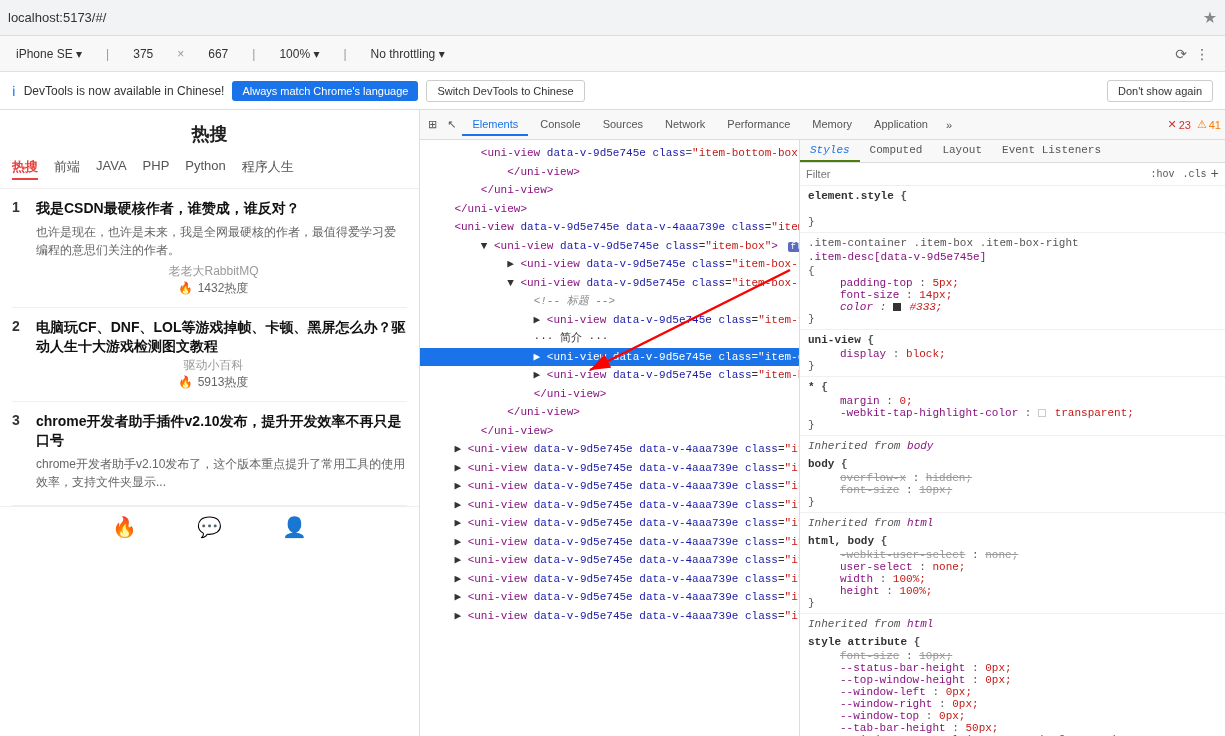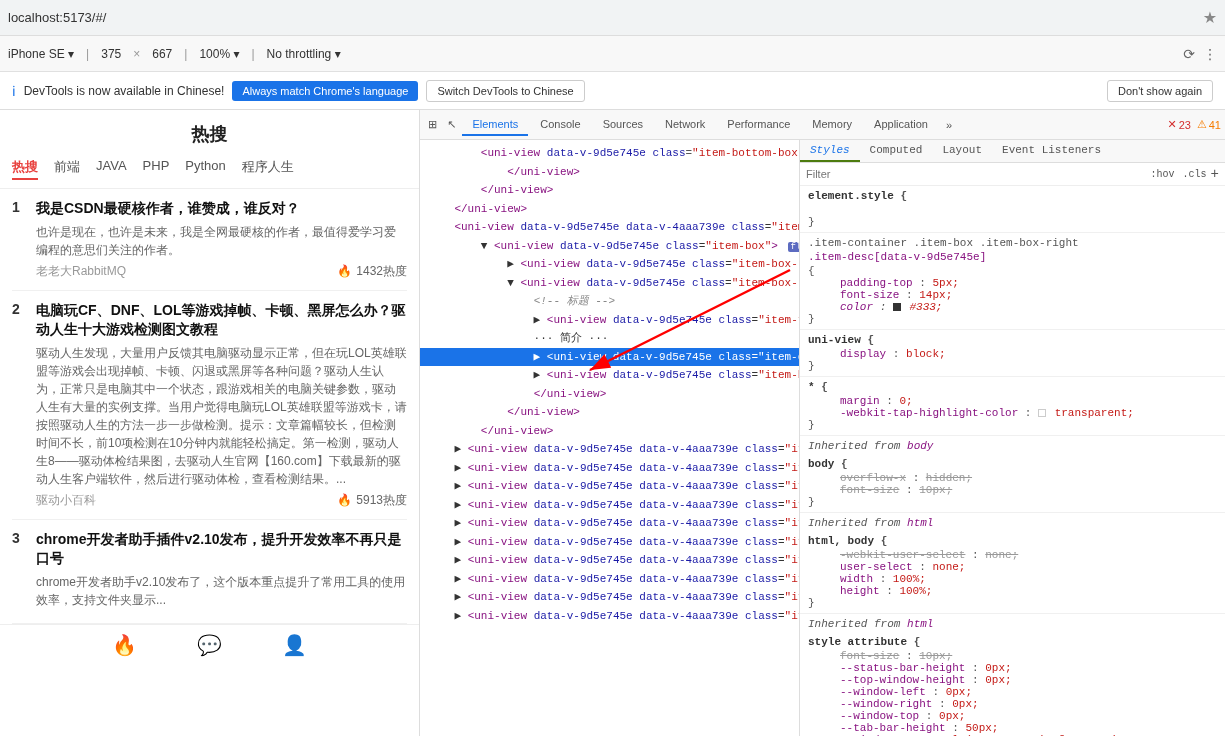--- a/index.html
+++ b/index.html
@@ -24,22 +24,22 @@
       color: #888;
     }
 
     
     .dims-bar {
       height: 36px;
       background: #f8f8f8;
       border-bottom: 1px solid #e0e0e0;
       display: flex;
       align-items: center;
-      padding: 0 8px;
-      gap: 12px;
+      padding: 0 16px;
+      gap: 24px;
       font-size: 12px;
       color: #333;
     }
     .dims-separator { color: #999; }
     .dims-bar-icons { margin-left: auto; display: flex; gap: 8px; align-items: center; }
     .dims-icon { color: #666; font-size: 14px; cursor: pointer; }
 
     
     .notif-bar {
       height: 38px;
@@ -124,21 +124,21 @@
       border-bottom: 2px solid #e8413e;
       font-weight: bold;
     }
 
     .news-list { padding: 0 12px; }
     .news-item { padding: 10px 0; border-bottom: 1px solid #f0f0f0; }
     .news-item-header { display: flex; align-items: flex-start; gap: 8px; }
     .news-num { font-size: 14px; font-weight: bold; color: #333; min-width: 16px; }
     .news-title { font-size: 14px; font-weight: bold; color: #111; line-height: 1.4; }
     .news-desc { font-size: 12px; color: #666; line-height: 1.5; margin: 4px 0 4px 24px; }
-    .news-footer { display: flex; align-items: center; justify-content: space-between; margin-left: 24px; }
+    .news-footer { display: flex; align-items: center; justify-content: space-between; margin-left: 8px; flex-direction: column; }
     .news-author { font-size: 12px; color: #999; }
     .news-heat { display: flex; align-items: center; gap: 4px; font-size: 12px; color: #666; }
     .fire-icon { color: #e8413e; }
 
     
     .right-panel {
       flex: 1;
       display: flex;
       flex-direction: column;
       background: #fff;
@@ -333,21 +333,20 @@
             <span>1432热度</span>
           </span>
         </div>
       </div>
 
       <div class="news-item">
         <div class="news-item-header">
           <span class="news-num">2</span>
           <span class="news-title">电脑玩CF、DNF、LOL等游戏掉帧、卡顿、黑屏怎么办？驱动人生十大游戏检测图文教程</span>
         </div>
-        <div class="news-desc">驱动人生发现，大量用户反馈其电脑驱动显示正常，但在玩LOL英雄联盟等游戏会出现掉帧、卡顿、闪退或黑屏等各种问题？驱动人生认为，正常只是电脑其中一个状态，跟游戏相关的电脑关键参数，驱动人生有大量的实例支撑。当用户觉得电脑玩LOL英雄联盟等游戏卡，请按照驱动人生的方法一步一步做检测。提示：文章篇幅较长，但检测时间不长，前10项检测在10分钟内就能轻松搞定。第一检测，驱动人生8——驱动体检结果图，去驱动人生官网【160.com】下载最新的驱动人生客户端软件，然后进行驱动体检，查看检测结果。...</div>
         <div class="news-footer">
           <span class="news-author">驱动小百科</span>
           <span class="news-heat">
             <span class="fire-icon">🔥</span>
             <span>5913热度</span>
           </span>
         </div>
       </div>
 
       <div class="news-item">

